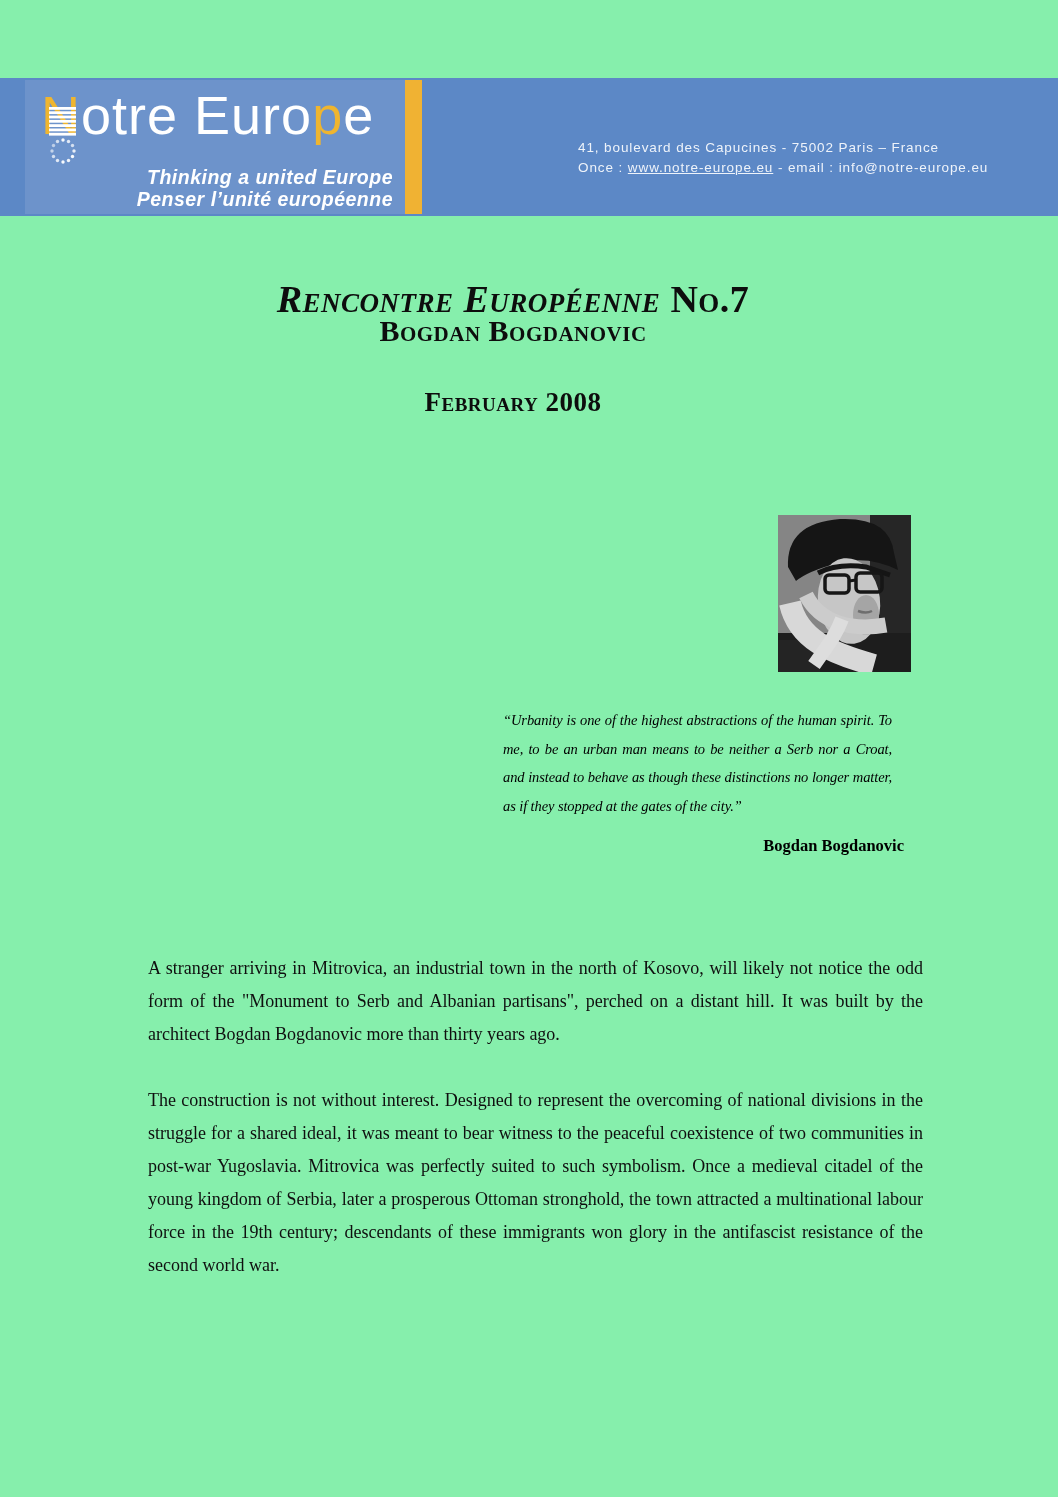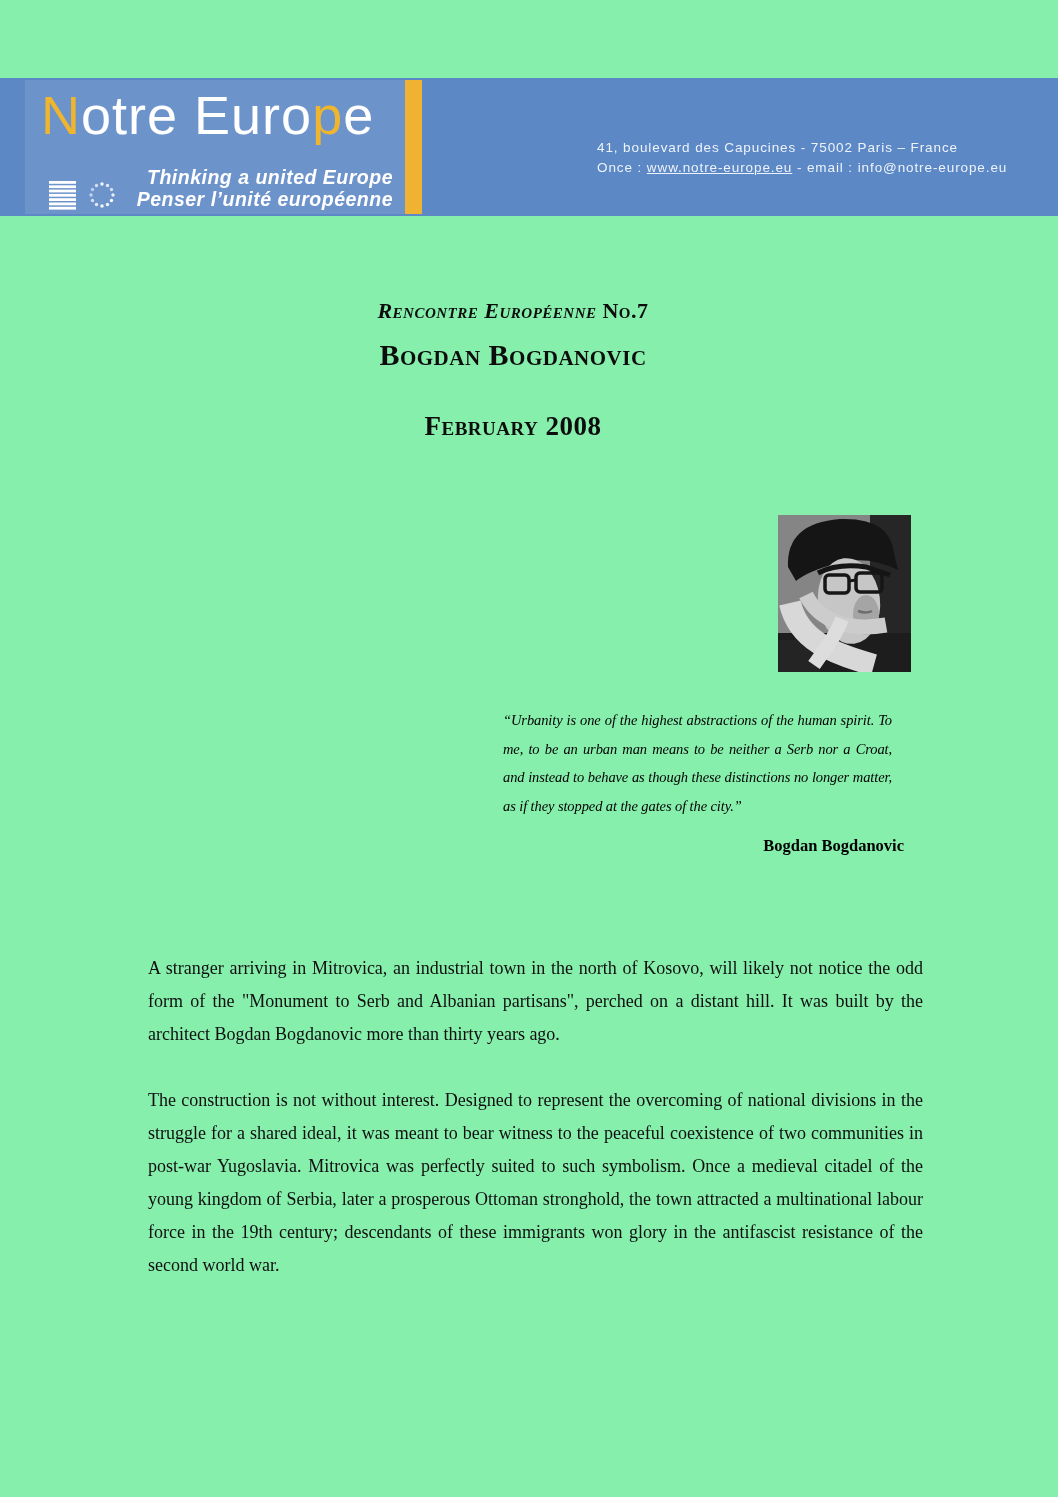--- a/index.html
+++ b/index.html
@@ -7,34 +7,34 @@
         font-family:"Liberation Serif","DejaVu Serif",serif;color:#111;}
 
   
   .banner{position:absolute;left:0;top:78px;width:1058px;height:138px;background:#5c88c6;}
   .logo-box{position:absolute;left:25px;top:2px;width:380px;height:134px;background:#6d93cb;}
   .accent-bar{position:absolute;left:405px;top:2px;width:17px;height:134px;background:#f0b233;}
   .wordmark{position:absolute;left:16px;top:4px;width:360px;
             font-family:"Liberation Sans","DejaVu Sans",sans-serif;
             font-size:54px;font-weight:400;color:#ffffff;letter-spacing:1px;white-space:nowrap;}
   .wordmark .gold{color:#efb52f;}
-  .logo-row{position:absolute;left:24px;right:12px;bottom:4px;display:flex;align-items:flex-end;}
+  .logo-row{position:absolute;left:24px;right:12px;bottom:4px;display:flex;flex-direction:column;}
   .doc-icon{flex:0 0 auto;margin-right:12px;line-height:0;}
   .stars-icon{flex:0 0 auto;line-height:0;}
   .taglines{flex:1 1 auto;text-align:right;
             font-family:"Liberation Sans","DejaVu Sans",sans-serif;
             font-style:italic;font-weight:700;font-size:19.5px;line-height:22px;color:#ffffff;letter-spacing:0.5px;}
   .contact{position:absolute;left:578px;top:60px;
            font-family:"Liberation Sans","DejaVu Sans",sans-serif;
-           font-size:13.5px;line-height:19.5px;letter-spacing:0.9px;color:#eef3fa;white-space:nowrap;margin-left:19px;}
+           font-size:13.5px;line-height:19.5px;letter-spacing:0.9px;color:#eef3fa;white-space:nowrap;}
   .contact a.weblink{color:#eef3fa;text-decoration:underline;}
 
   
   .title-block{position:absolute;left:0;top:283px;width:1026px;text-align:center;color:#0d0d0d;}
-  .title-line1{margin:12px;font-size:22px;line-height:32px;font-weight:700;letter-spacing:0.5px;}
+  .title-line1{margin:0;font-size:38px;line-height:32px;font-weight:700;letter-spacing:0.5px;}
   .italic-sc{font-style:italic;font-variant:small-caps;}
   .upright-sc{font-style:normal;font-variant:small-caps;}
   .title-line2{margin:0;font-size:30px;line-height:32px;font-weight:700;letter-spacing:0.5px;}
   .pub-date{margin-top:40px;font-size:27px;line-height:30px;font-weight:700;letter-spacing:0.5px;}
 
   
   .photo{position:absolute;left:778px;top:515px;width:133px;height:157px;margin:0;line-height:0;}
 
   
   .quote-block{position:absolute;left:487px;top:690px;width:421px;}

